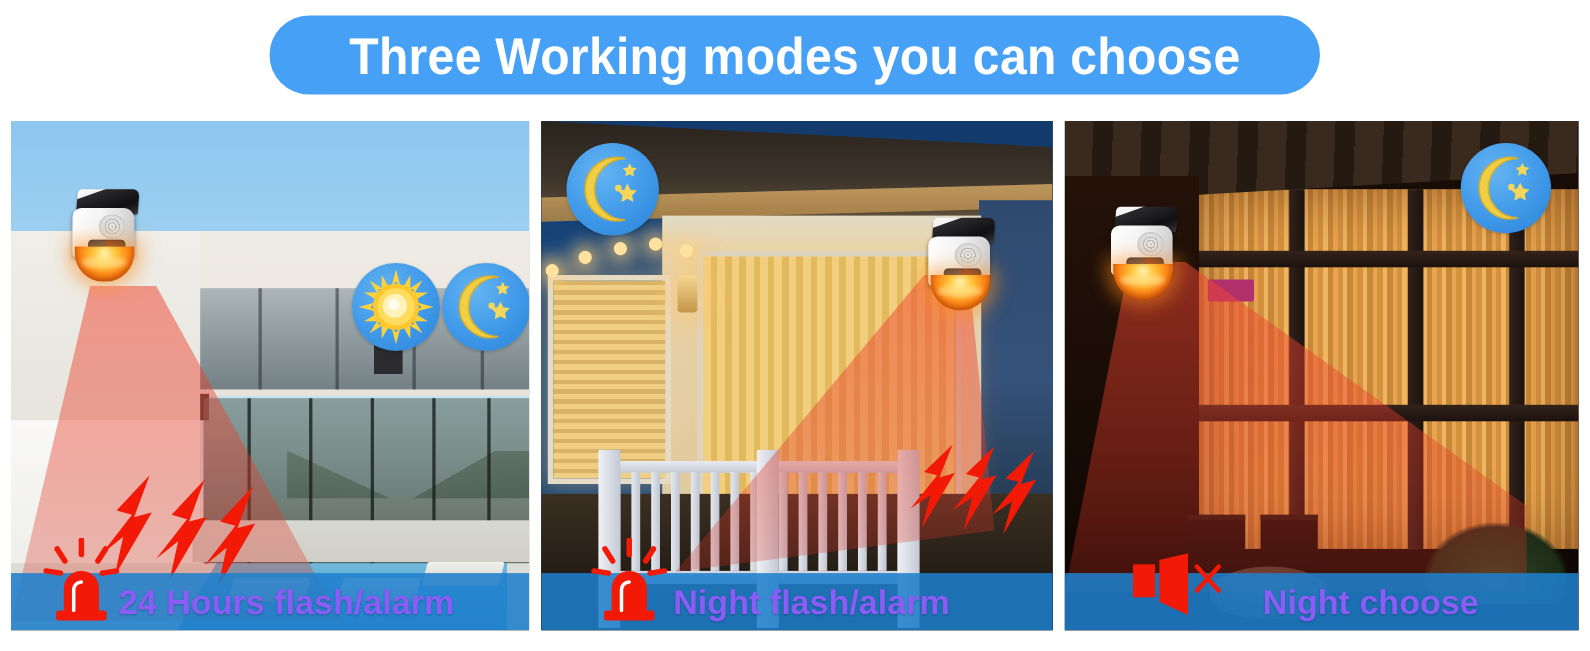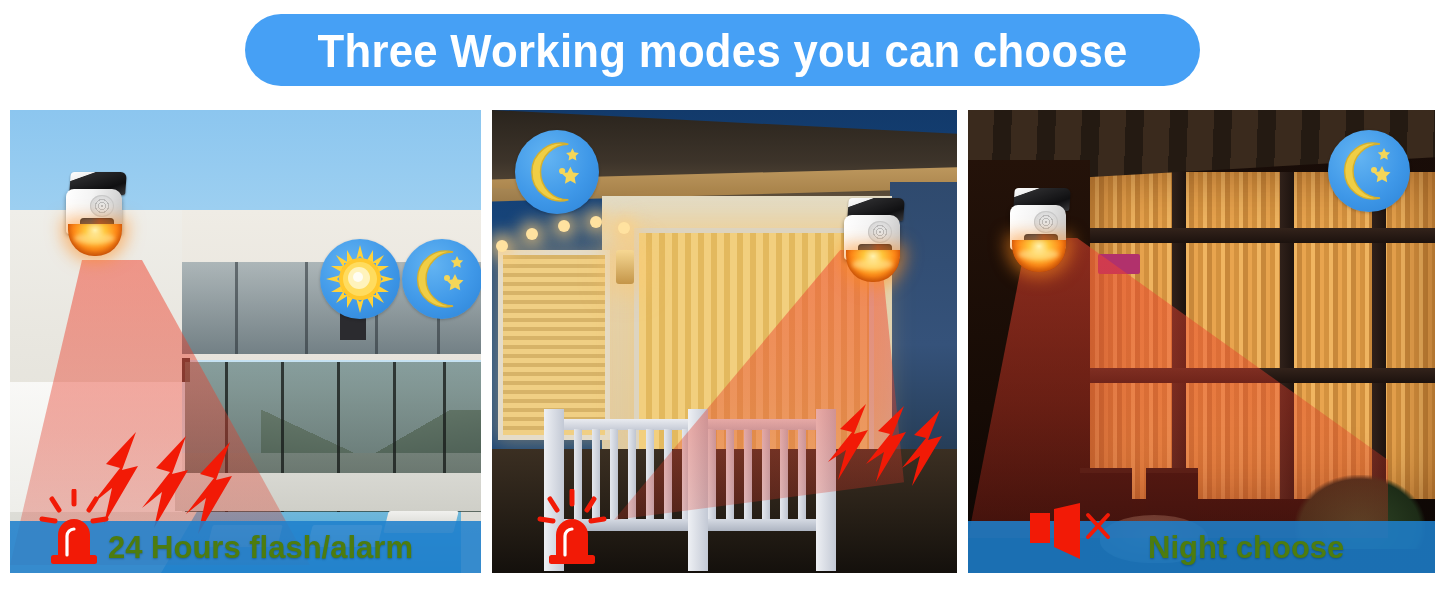--- a/index.html
+++ b/index.html
@@ -346,21 +346,21 @@
   .caption {
     position: absolute;
     left: 0; right: 0; bottom: 0;
     height: 52px;
     background: rgba(30,128,205,.87);
     display: flex;
     align-items: center;
     z-index: 12;
   }
   .caption-label {
-    color: #4d7c0f;
+    color: #8b5cf6;
     font-size: 31px;
     font-weight: bold;
     line-height: 1;
     white-space: nowrap;
     text-shadow: 0 1px 2px rgba(0,0,0,.25);
   }
   .cap-icon {
     position: absolute;
     z-index: 13;
     pointer-events: none;
@@ -541,20 +541,23 @@
 
     <div class="badge" style="left:23px; top:20px; width:84px; height:84px;">
       <svg width="68" height="68" viewBox="0 0 66 66">
         <path d="M44 6 A28 28 0 1 0 44 60 A22 22 0 1 1 44 6 Z" fill="#F0CE45" stroke="#D6B02C" stroke-width="1.4"></path>
         <path d="M46 28 l2.6 5.4 5.9 .8 -4.3 4.2 1 5.9 -5.2-2.8 -5.3 2.8 1-5.9 -4.3-4.2 5.9-.8 Z" fill="#F4D658"></path>
         <path d="M48 10 l1.9 3.9 4.3 .6 -3.1 3 .7 4.3 -3.8-2 -3.8 2 .7-4.3 -3.1-3 4.3-.6 Z" fill="#F4D658"></path>
         <circle cx="38" cy="32" r="3" fill="#F4D658"></circle>
       </svg>
     </div>
 
+    <div class="caption">
+      <span class="caption-label" style="margin-left:120px">Night flash/alarm</span>
+    </div>
     <svg class="cap-icon" style="left:44px; bottom:6px;" width="72" height="78" viewBox="0 0 72 78">
       <g stroke="#F21A06" stroke-width="5" stroke-linecap="round">
         <line x1="36" y1="2" x2="36" y2="15"></line>
         <line x1="14" y1="10" x2="21" y2="21"></line>
         <line x1="58" y1="10" x2="51" y2="21"></line>
         <line x1="4" y1="30" x2="17" y2="32"></line>
         <line x1="68" y1="30" x2="55" y2="32"></line>
       </g>
       <path d="M20 68 V46 a16 16 0 0 1 32 0 V68 Z" fill="#F21A06"></path>
       <rect x="13" y="66" width="46" height="9" rx="2.5" fill="#F21A06"></rect>

